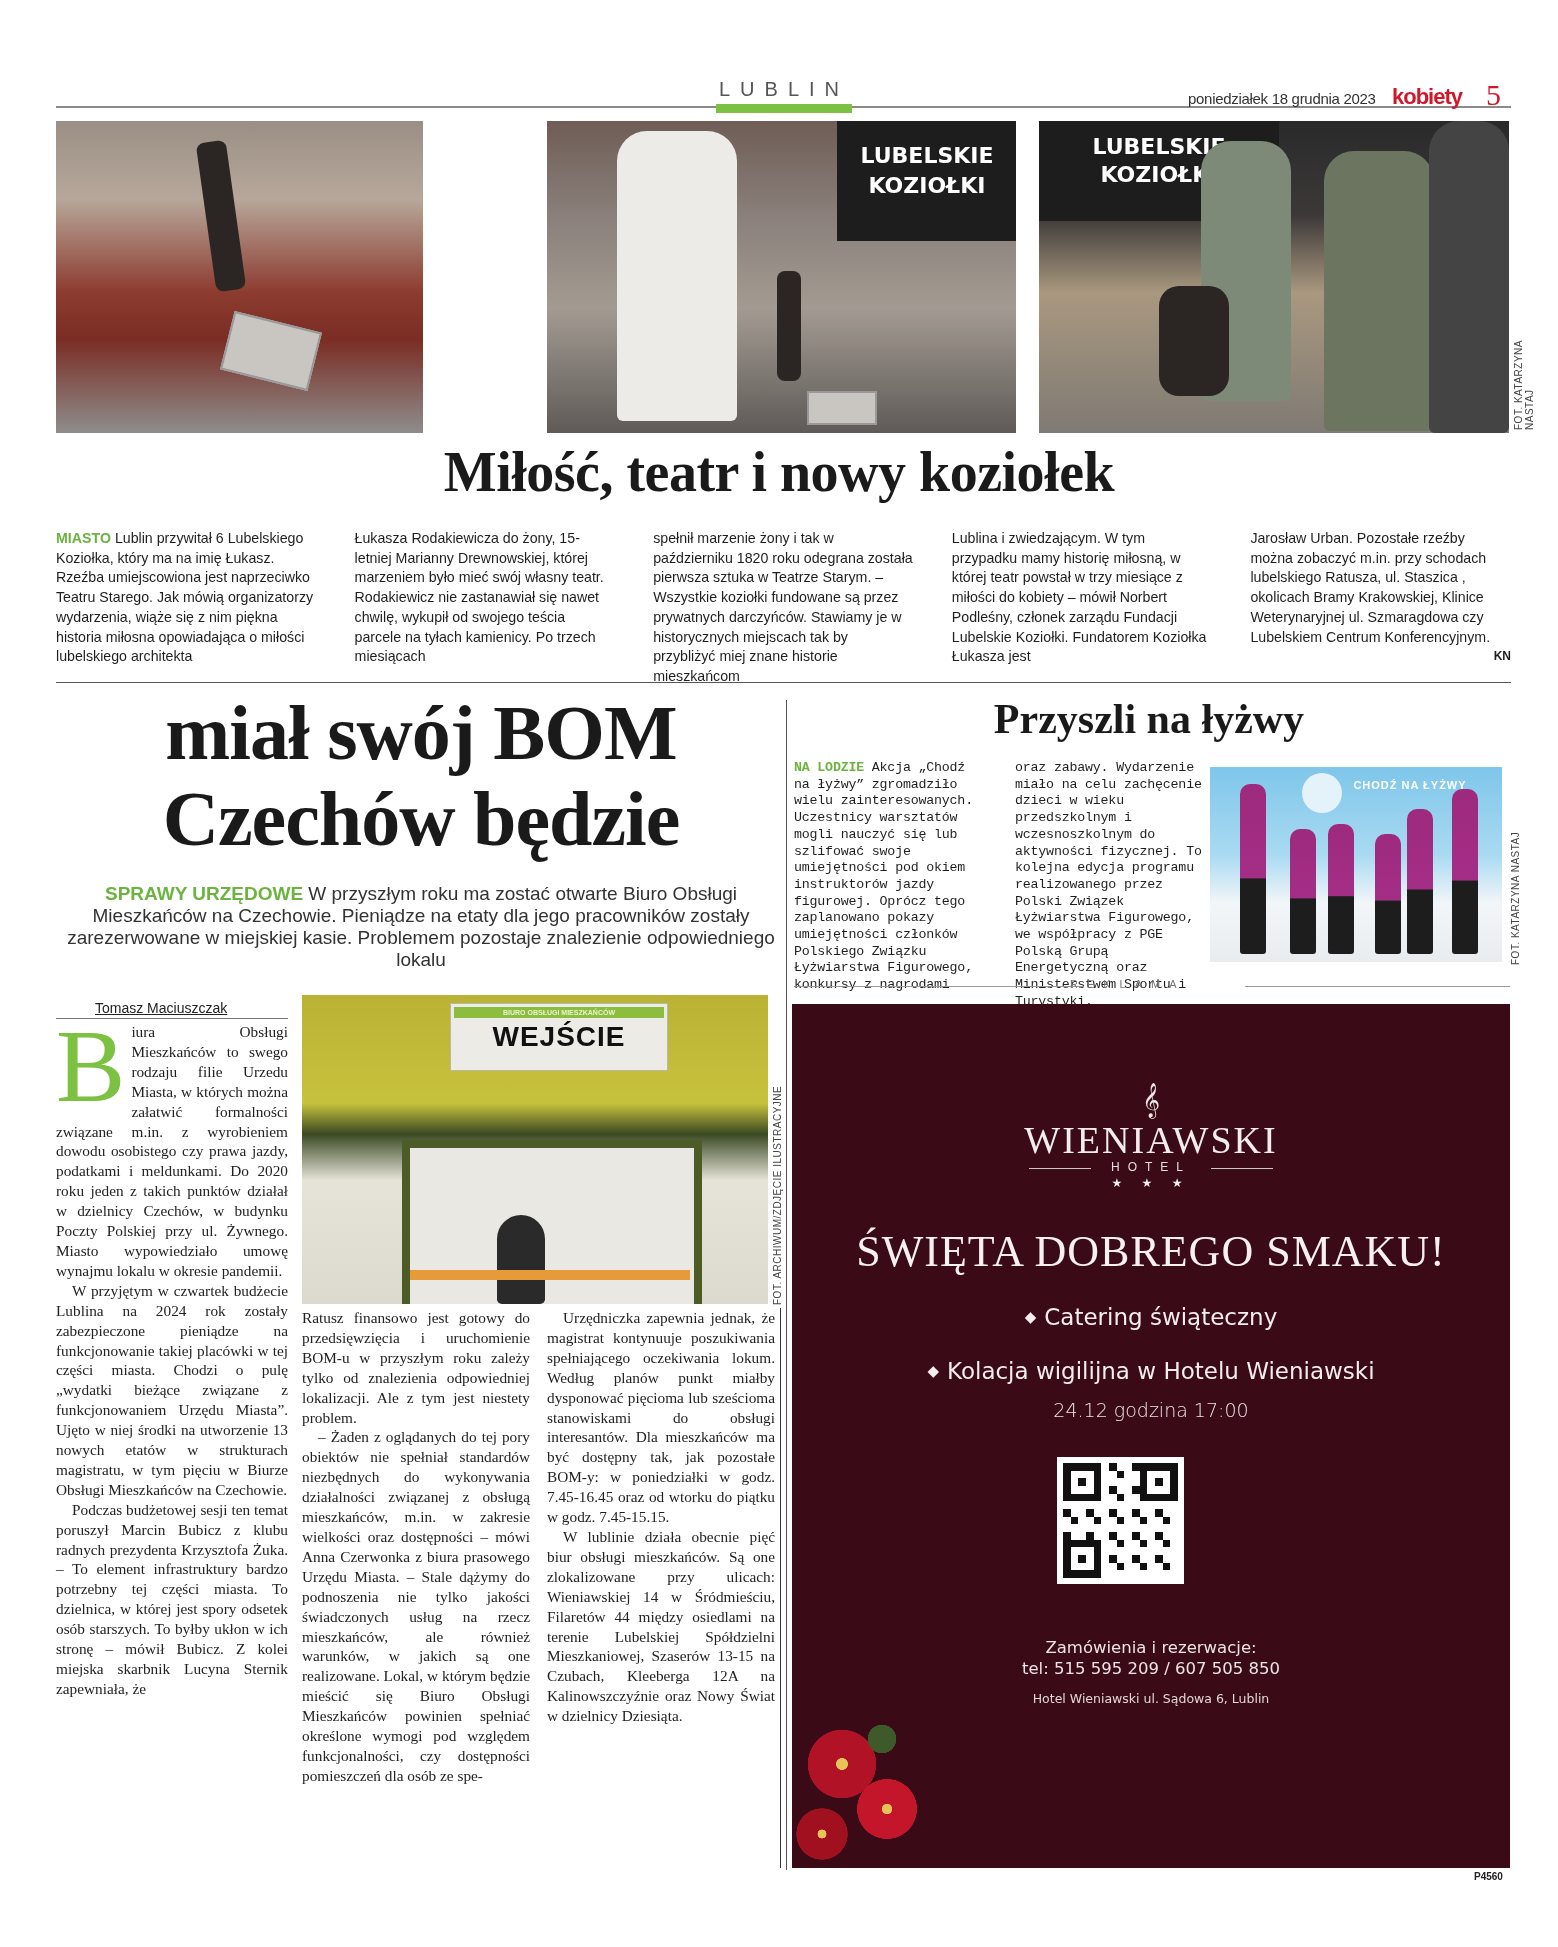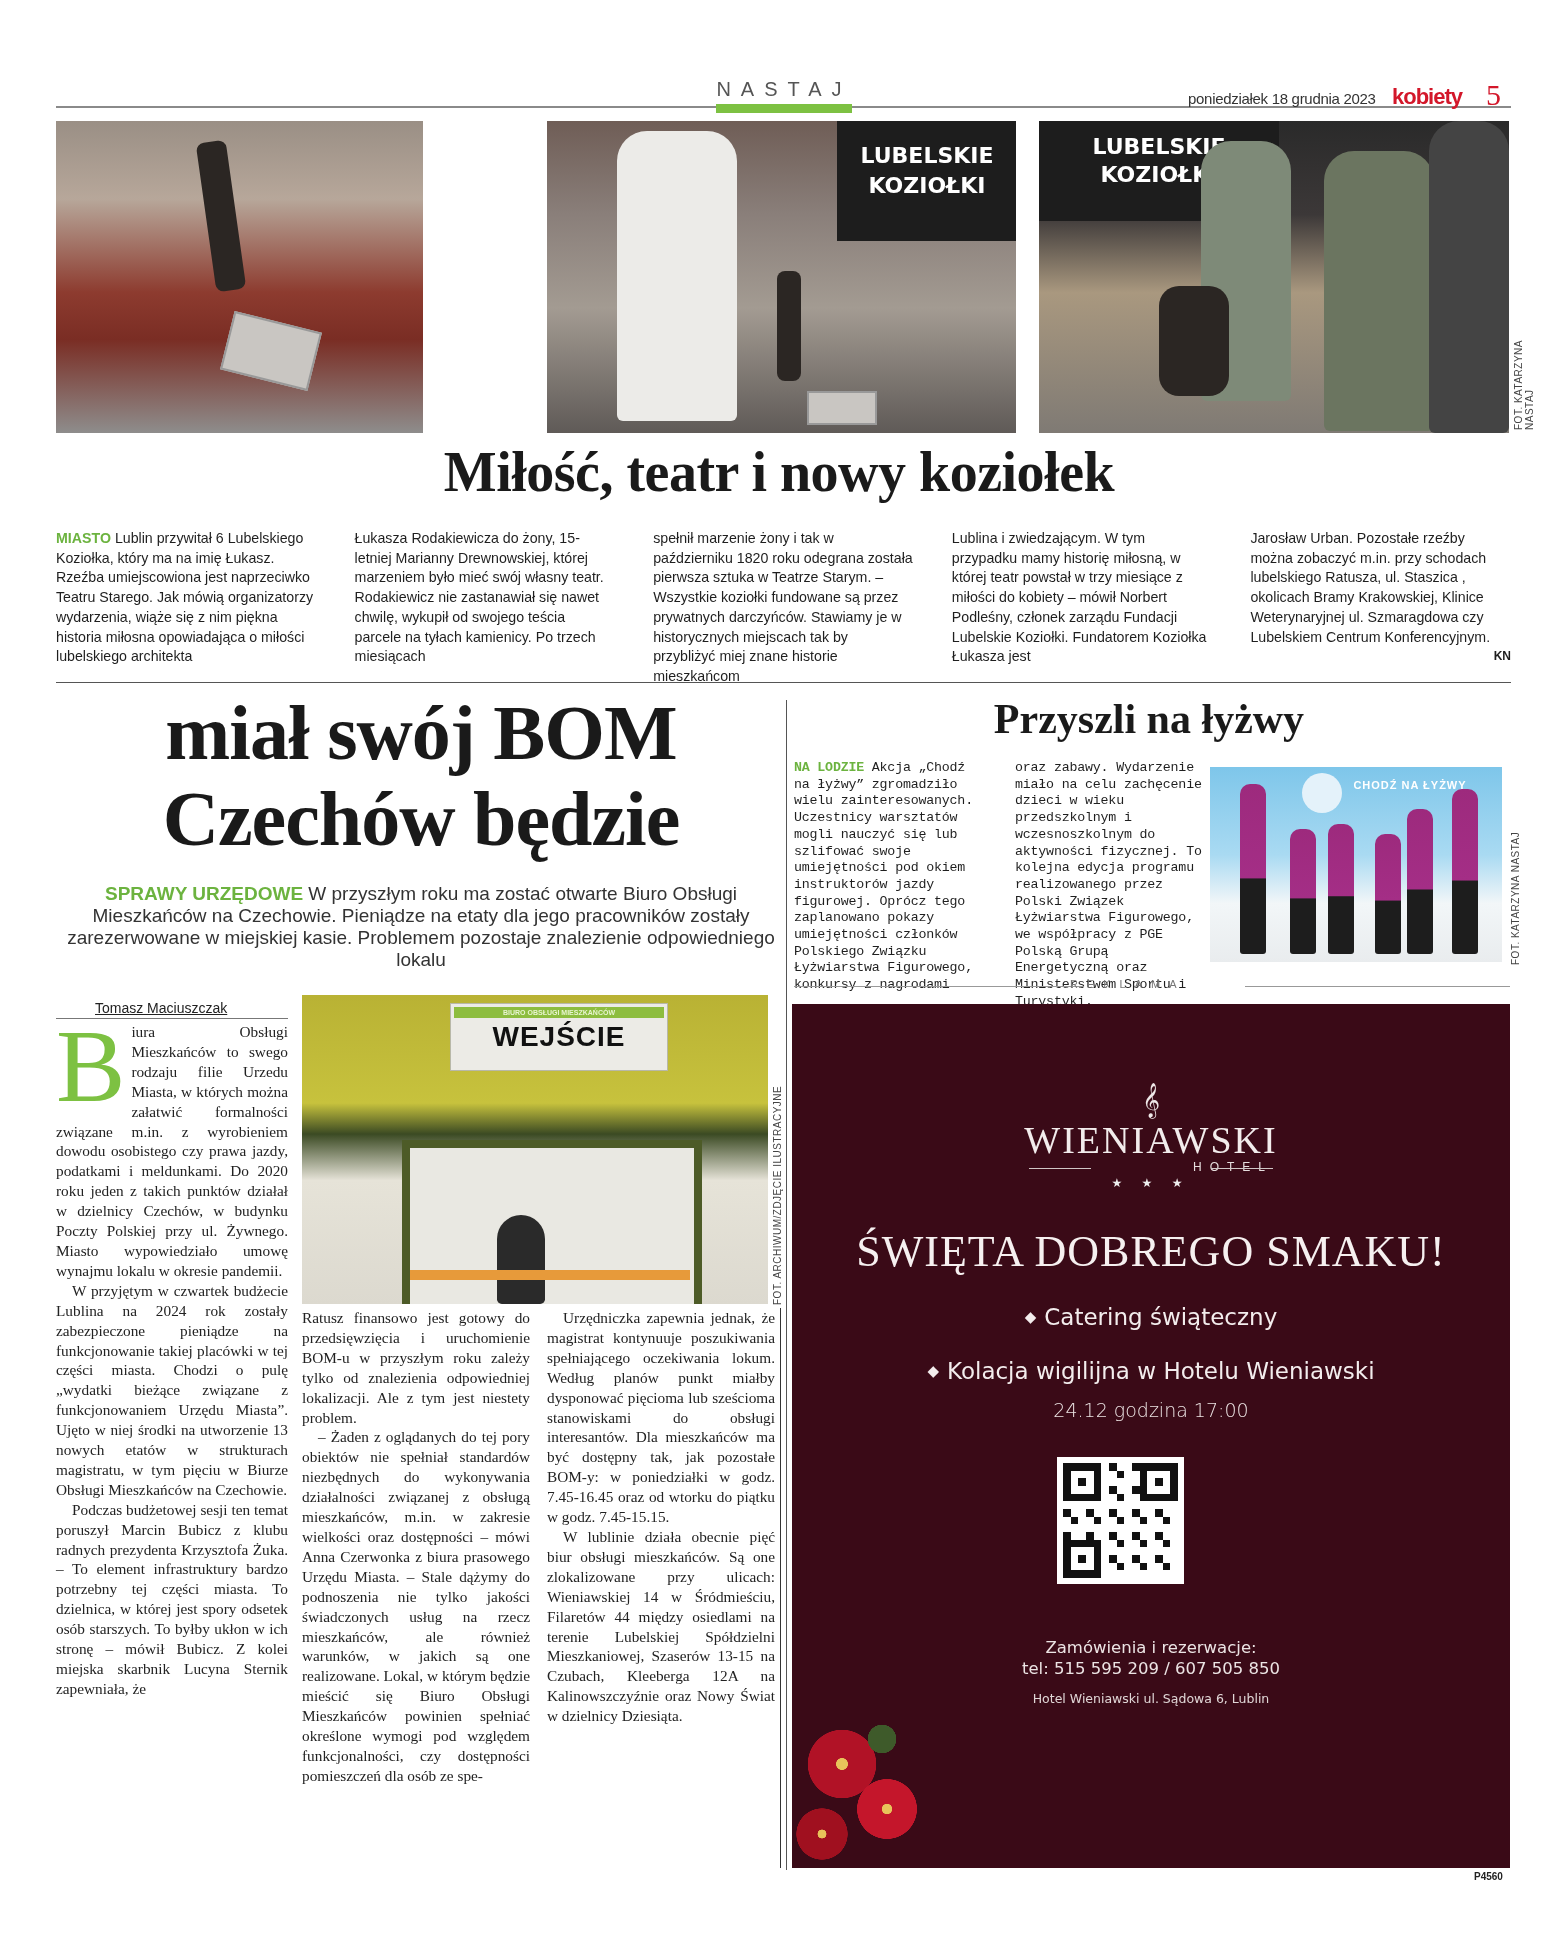--- a/index.html
+++ b/index.html
@@ -71,41 +71,41 @@
     background: linear-gradient(180deg, #7ec6ea 0%, #a9daf2 45%, #f2f6f8 70%, #e9ecee 100%); }
   .skater { position: absolute; bottom: 8px; width: 26px; border-radius: 10px 10px 3px 3px;
     background: linear-gradient(180deg, #9d2a7d 0%, #a42e86 55%, #1d1d1d 56%, #1d1d1d 100%); }
 
   .reklama { position: absolute; left: 1070px; top: 978px; font-size: 11px; letter-spacing: 9px; color: #777; }
 
   
   .ad { position: absolute; left: 792px; top: 1004px; width: 718px; height: 864px; background: #3a0a17; color: #f4ecec; overflow: hidden; }
   .ad-logo-icon { position: absolute; left: 339px; top: 78px; width: 40px; height: 40px; color: #efe8e8; font-size: 30px; text-align: center; font-family: "DejaVu Serif", serif; }
   .ad-brand { position: absolute; left: 0; top: 114px; width: 718px; text-align: center; font-family: "Liberation Serif", serif; font-size: 38px; letter-spacing: 2px; color: #f2ecec; }
-  .ad-hotel { position: absolute; left: 237px; top: 156px; width: 244px; text-align: right; font-size: 12px; letter-spacing: 8px; color: #e6dede; }
+  .ad-hotel { position: absolute; left: 237px; top: 156px; width: 244px; text-align: center; font-size: 12px; letter-spacing: 8px; color: #e6dede; }
   .ad-hotel::before, .ad-hotel::after { content: ""; position: absolute; top: 8px; width: 62px; height: 1px; background: #cfc6c6; }
   .ad-hotel::before { left: 0; } .ad-hotel::after { right: 0; }
   .ad-stars { position: absolute; left: 0; top: 172px; width: 718px; text-align: center; font-size: 12px; letter-spacing: 8px; color: #eee; }
   .ad-headline { position: absolute; left: 0; top: 222px; width: 718px; text-align: center; font-family: "Liberation Serif", serif; font-size: 44px; letter-spacing: 1px; color: #f6f0f0; }
   .ad-bullet { position: absolute; left: 0; width: 718px; text-align: center; font-family: "DejaVu Sans", sans-serif; font-size: 23px; color: #f3eded; }
   .ad-bullet .dia { font-size: 15px; vertical-align: 3px; margin-right: 8px; }
   .ad-date { position: absolute; left: 0; top: 395px; width: 718px; text-align: center; font-family: "DejaVu Sans", sans-serif; font-size: 19px; color: #ece4e4; font-weight: 300; }
   .qr { position: absolute; left: 265px; top: 453px; width: 127px; height: 127px; background: #fff; padding: 6px; }
   .qr-grid { width: 100%; height: 100%; display: grid; grid-template-columns: repeat(15, 1fr); grid-template-rows: repeat(15, 1fr); }
   .qr-grid span { display: block; }
   .ad-contact { position: absolute; left: 0; top: 633px; width: 718px; text-align: center; font-family: "DejaVu Sans", sans-serif; font-size: 16.5px; line-height: 21px; color: #ece4e4; }
   .ad-address { position: absolute; left: 0; top: 687px; width: 718px; text-align: center; font-family: "DejaVu Sans", sans-serif; font-size: 12.5px; color: #e0d6d6; }
   .flower { position: absolute; border-radius: 50%; }
   .code { position: absolute; left: 1474px; top: 1871px; font-size: 10px; font-weight: 700; color: #222; }
 </style>
 </head>
 <body>
 
 <div class="hdr-line"></div>
-<div class="section-name">NASTAJ</div>
+<div class="section-name">LUBLIN</div>
 <div class="section-bar"></div>
 <div class="hdr-date">poniedziałek 18 grudnia 2023</div>
 <div class="hdr-logo">kobiety</div>
 <div class="hdr-page">5</div>
 
 <div class="photo photo1">
   <div class="goat" style="left:150px;top:20px;transform:rotate(-8deg);"></div>
   <div class="plate" style="left:170px;top:200px;width:90px;height:60px;transform:rotate(14deg);"></div>
 </div>
 <div class="photo photo2">

